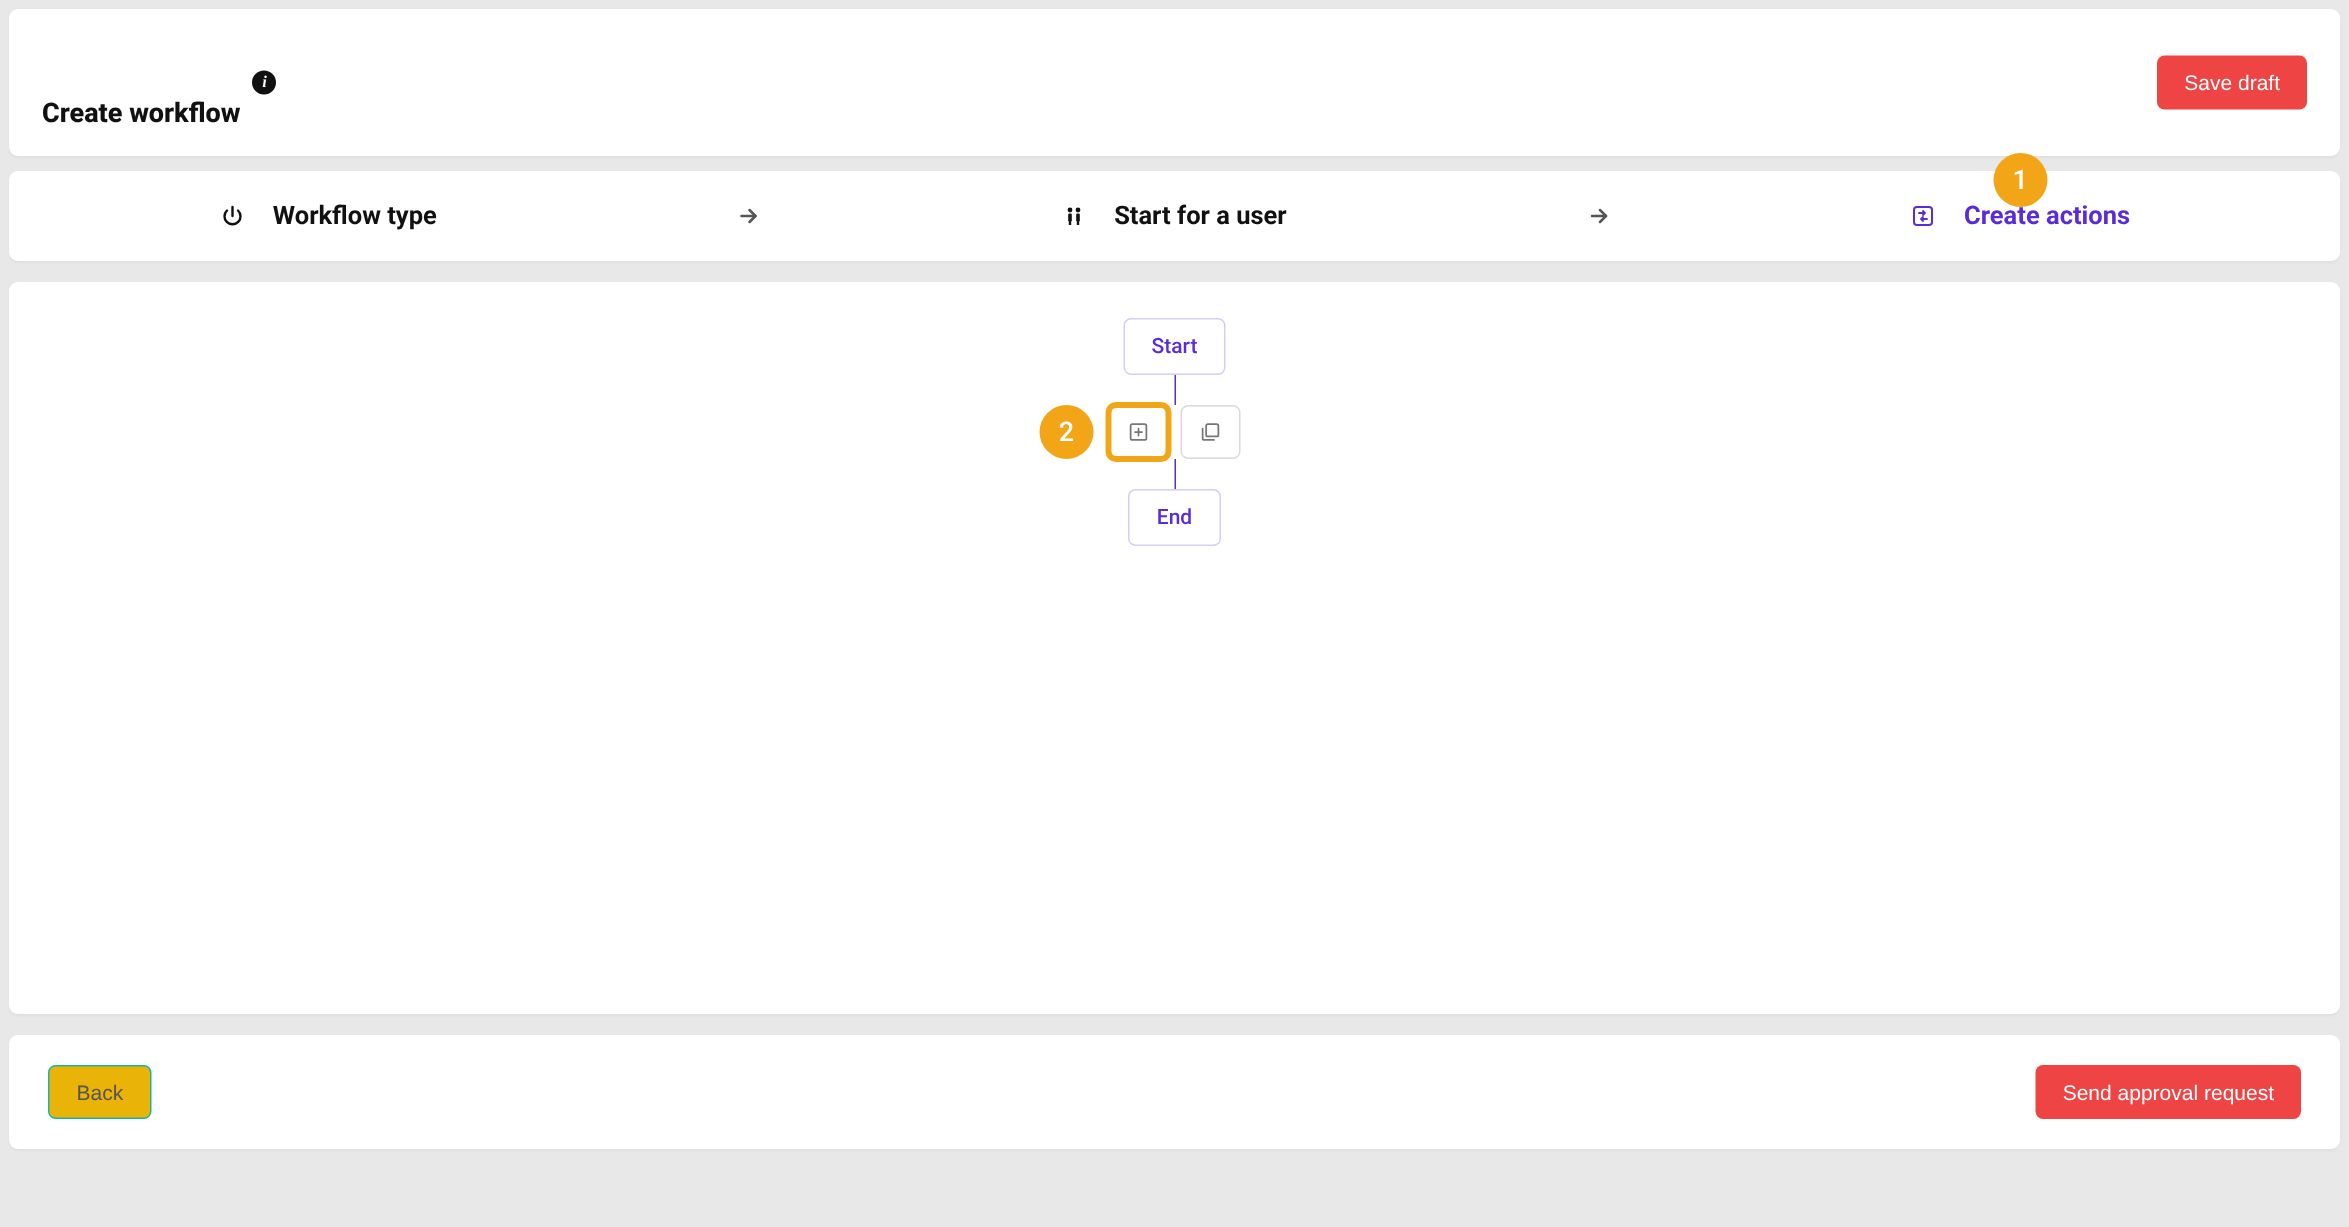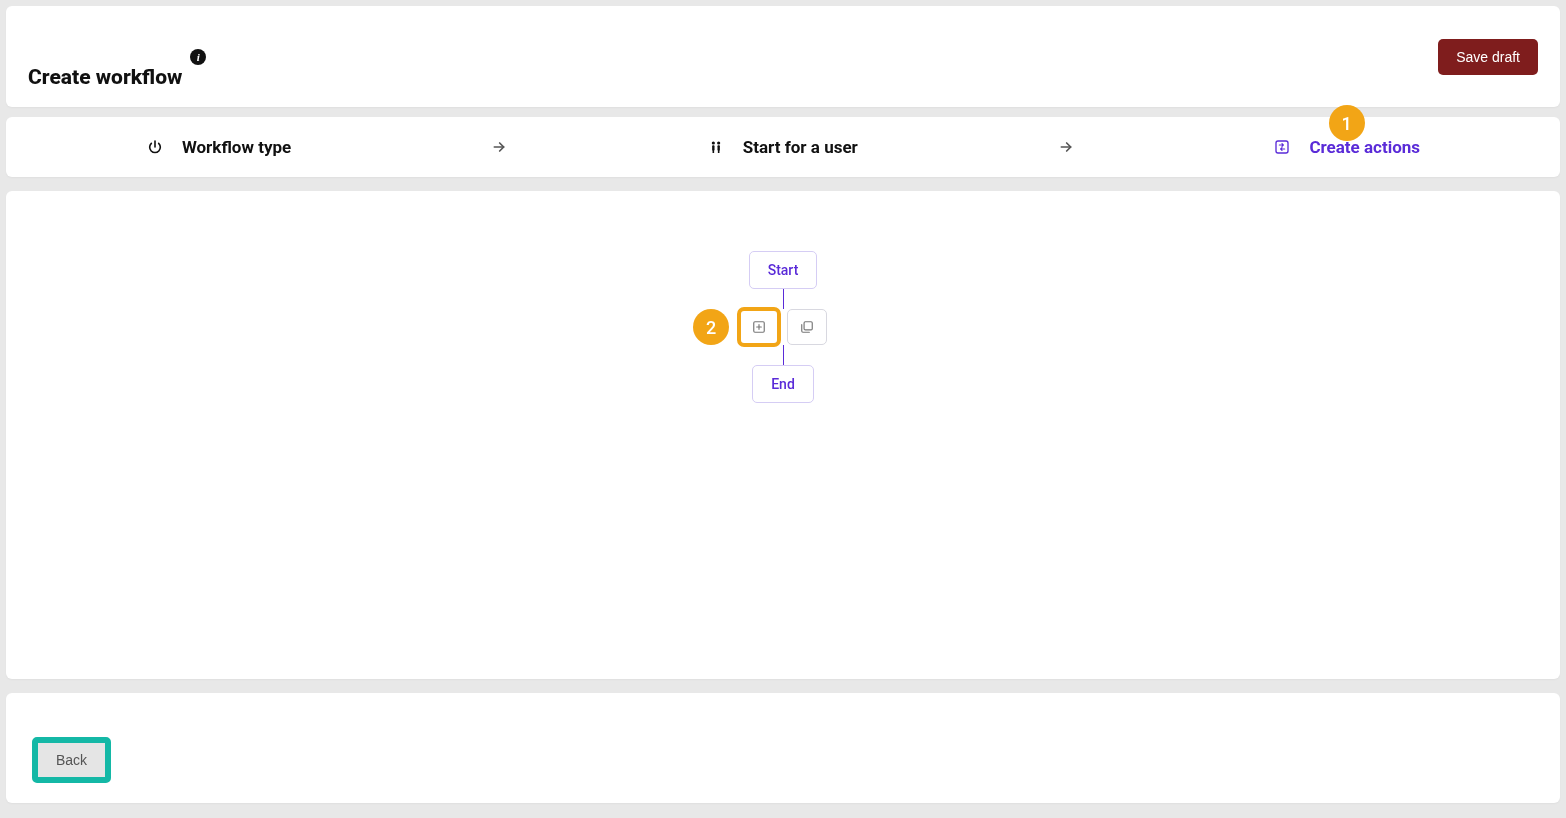--- a/index.html
+++ b/index.html
@@ -23,41 +23,41 @@
       justify-content: space-between;
       padding: 18px 22px;
       margin-bottom: 10px;
     }
     .header-title-wrap {
       display: flex;
       align-items: center;
       gap: 8px;
     }
     .header-title {
-      font-size: 21px;
+      font-size: 18px;
       font-weight: 800;
       color: #111;
       margin-top: 41px;
     }
     .info-icon {
       width: 16px;
       height: 16px;
       border-radius: 50%;
       background: #111;
       color: #fff;
       font-size: 11px;
       font-weight: 700;
       display: flex;
       align-items: center;
       justify-content: center;
       font-style: italic;
       font-family: Georgia, serif;
     }
     .btn-primary {
-      background: #7f1d1d;
+      background: #ef4444;
       color: #fff;
       border: none;
       border-radius: 5px;
       padding: 10px 18px;
       font-size: 14px;
       font-weight: 500;
       cursor: pointer;
     }
     
     .stepper-bar {
@@ -104,21 +104,20 @@
       overflow: hidden;
     }
     .flow {
       position: absolute;
       left: 50%;
       top: 24px;
       transform: translateX(-50%);
       display: flex;
       flex-direction: column;
       align-items: center;
-      margin-top: 36px;
     }
     .flow-node {
       border: 1px solid #d5cdf4;
       border-radius: 5px;
       padding: 10px 18px;
       font-size: 14px;
       font-weight: 500;
       color: #5a2bd8;
       background: #fff;
       min-width: 54px;
@@ -151,28 +150,27 @@
       outline-offset: -2px;
     }
     
     .footer-bar {
       display: flex;
       align-items: center;
       justify-content: space-between;
       padding: 20px 26px;
     }
     .btn-secondary {
-      background: #e5e5e5;
+      background: #eab308;
       color: #555;
-      border: 6px solid #14b8a6;
+      border: 1px solid #14b8a6;
       border-radius: 5px;
       padding: 9px 18px;
       font-size: 14px;
       cursor: pointer;
-      margin-top: 24px;
     }
     
     .badge {
       position: absolute;
       width: 36px;
       height: 36px;
       border-radius: 50%;
       background: #f2a516;
       color: #fff;
       font-size: 18px;
@@ -267,13 +265,14 @@
         </span>
       </button>
     </div>
     <div class="flow-line"></div>
     <div class="flow-node">End</div>
   </div>
 </div>
 
 <div class="card footer-bar">
   <button class="btn-secondary">Back</button>
+  <button class="btn-primary">Send approval request</button>
 </div>
 
 </body></html>

